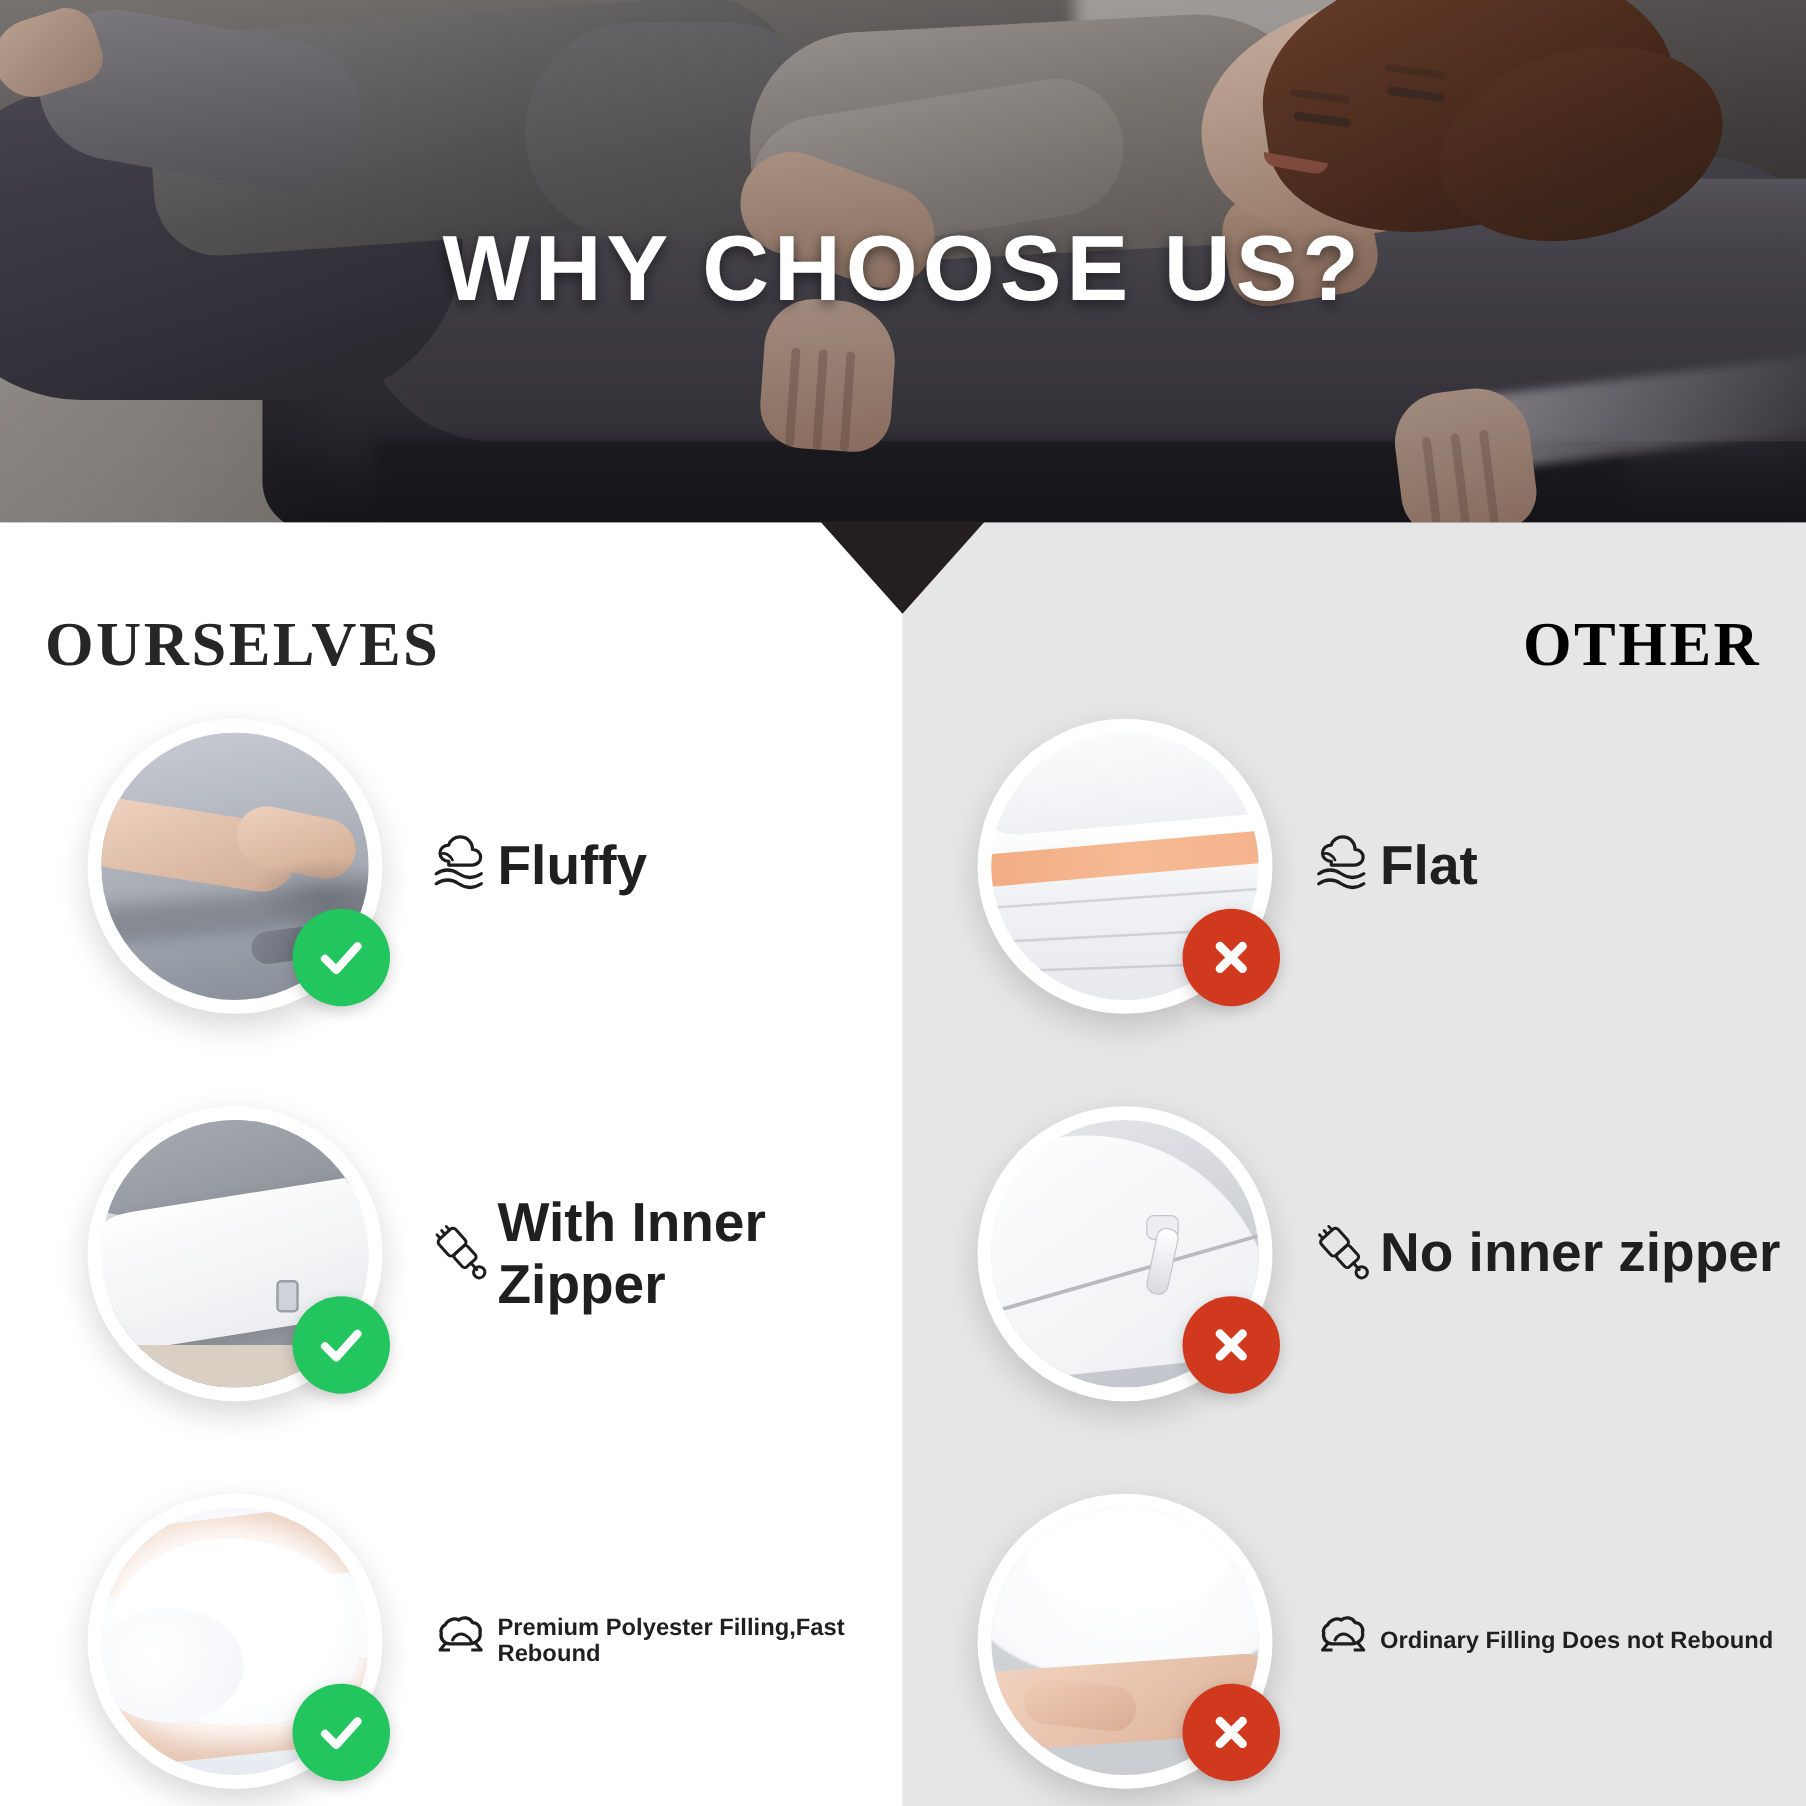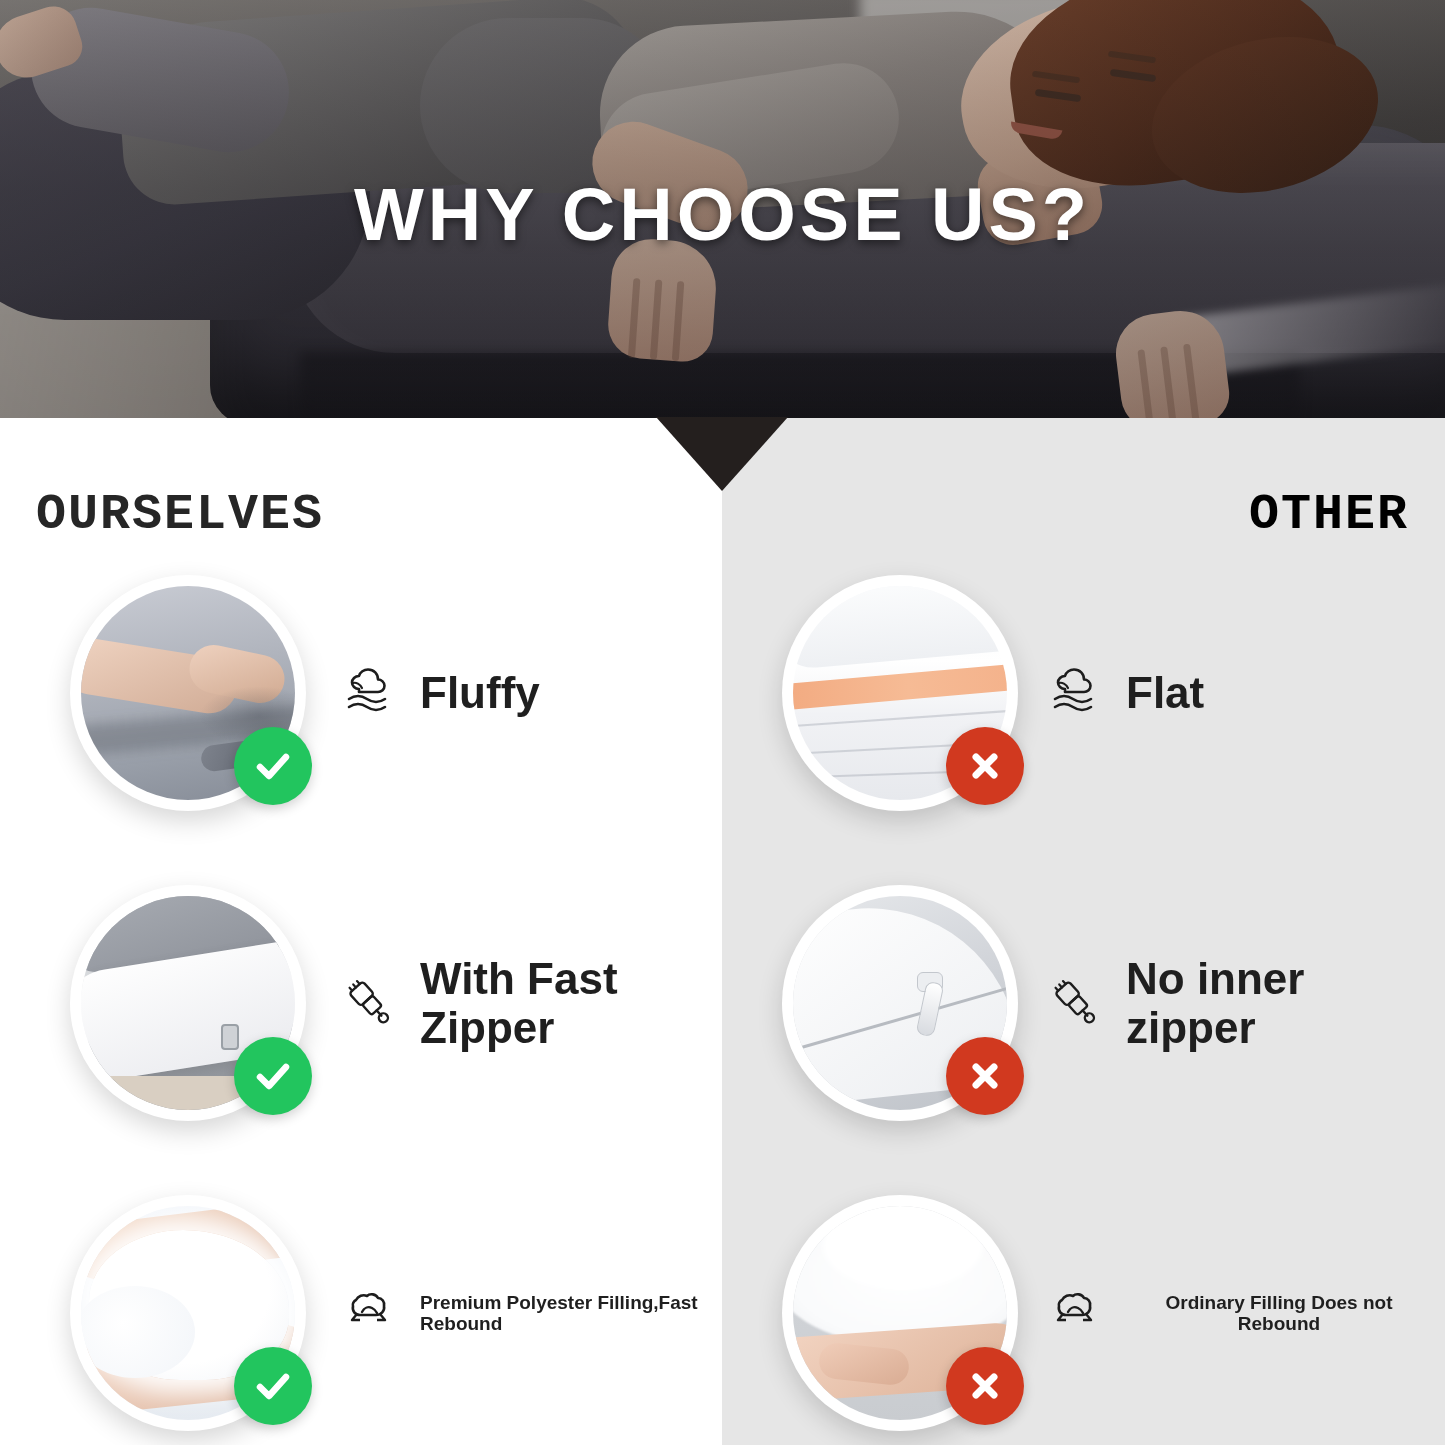--- a/index.html
+++ b/index.html
@@ -83,21 +83,21 @@
      border-left:66px solid transparent;border-right:66px solid transparent;
      border-top:74px solid #241f1e;z-index:6;}
 
   
   .panels{position:absolute;left:0;top:418px;width:1445px;height:1027px;}
   .panel{position:absolute;top:0;height:1027px;}
   .panel.left{left:0;width:722px;background:#ffffff;}
   .panel.right{left:722px;width:723px;background:#e6e6e6;}
 
   .col-title{position:absolute;top:68px;font-size:50px;font-weight:bold;letter-spacing:2px;
-     font-family:Liberation Mono, monospace;}
+     font-family:Liberation Serif, serif;}
   .col-title.ours{left:36px;color:#262626;}
   .col-title.other{right:36px;color:#000000;}
 
   
   .row{position:absolute;display:flex;align-items:center;}
   .row.r1{top:150px;height:250px;}
   .row.r2{top:460px;height:250px;}
   .row.r3{top:770px;height:250px;}
   .panel.left .row{left:70px;width:640px;}
   .panel.right .row{left:60px;width:650px;}
@@ -172,21 +172,21 @@
      background:linear-gradient(150deg,#f0cdb9,#d9ac93);transform:rotate(6deg);}
 
   
   .badge{position:absolute;right:-6px;bottom:6px;width:78px;height:78px;border-radius:50%;
      display:flex;align-items:center;justify-content:center;box-shadow:0 4px 12px rgba(0,0,0,.18);}
   .badge.ok{background:#22c55e;}
   .badge.no{background:#d1391f;}
   .badge svg{display:block;}
 
   
-  .feat{display:flex;align-items:center;gap:22px;margin-left:36px;}
+  .feat{display:flex;align-items:center;margin-left:36px;}
   .feat .ficon{flex:0 0 auto;width:56px;height:56px;display:flex;align-items:center;justify-content:center;}
   .feat .ficon svg{display:block;}
   .feat .label{color:#1f1f1f;font-weight:bold;line-height:1.12;
      font-family:"Liberation Sans", sans-serif;}
   .size-lg .label{font-size:44px;}
   .size-sm .label{font-size:19px;font-weight:bold;}
   .panel.right .feat{margin-left:30px;}
   .panel.right .size-sm .label{text-align:center;}
 </style>
 </head>
@@ -300,21 +300,21 @@
             <svg width="54" height="54" viewBox="0 0 54 54" aria-hidden="true">
               <g transform="rotate(-42 27 27)">
                 <rect x="18" y="6" width="18" height="17" rx="3" fill="none" stroke="#1d1d1d" stroke-width="2.4"></rect>
                 <path d="M22 6V2M27 6V2M32 6V2" stroke="#1d1d1d" stroke-width="2.2" stroke-linecap="round"></path>
                 <rect x="20" y="23" width="14" height="14" rx="2.5" fill="none" stroke="#1d1d1d" stroke-width="2.4"></rect>
                 <path d="M27 37v7" stroke="#1d1d1d" stroke-width="2.4" stroke-linecap="round"></path>
                 <circle cx="27" cy="47" r="4.5" fill="none" stroke="#1d1d1d" stroke-width="2.4"></circle>
               </g>
             </svg>
           </span>
-          <span class="label">With Fast Zipper</span>
+          <span class="label">With Inner Zipper</span>
         </div>
       </div>
 
       <div class="row r3">
         <div class="thumb">
           <div class="inner">
             <div class="art art-fiber">
               <div class="palmtop"></div>
                 <div class="palm"></div>
               <div class="fluff"></div>

